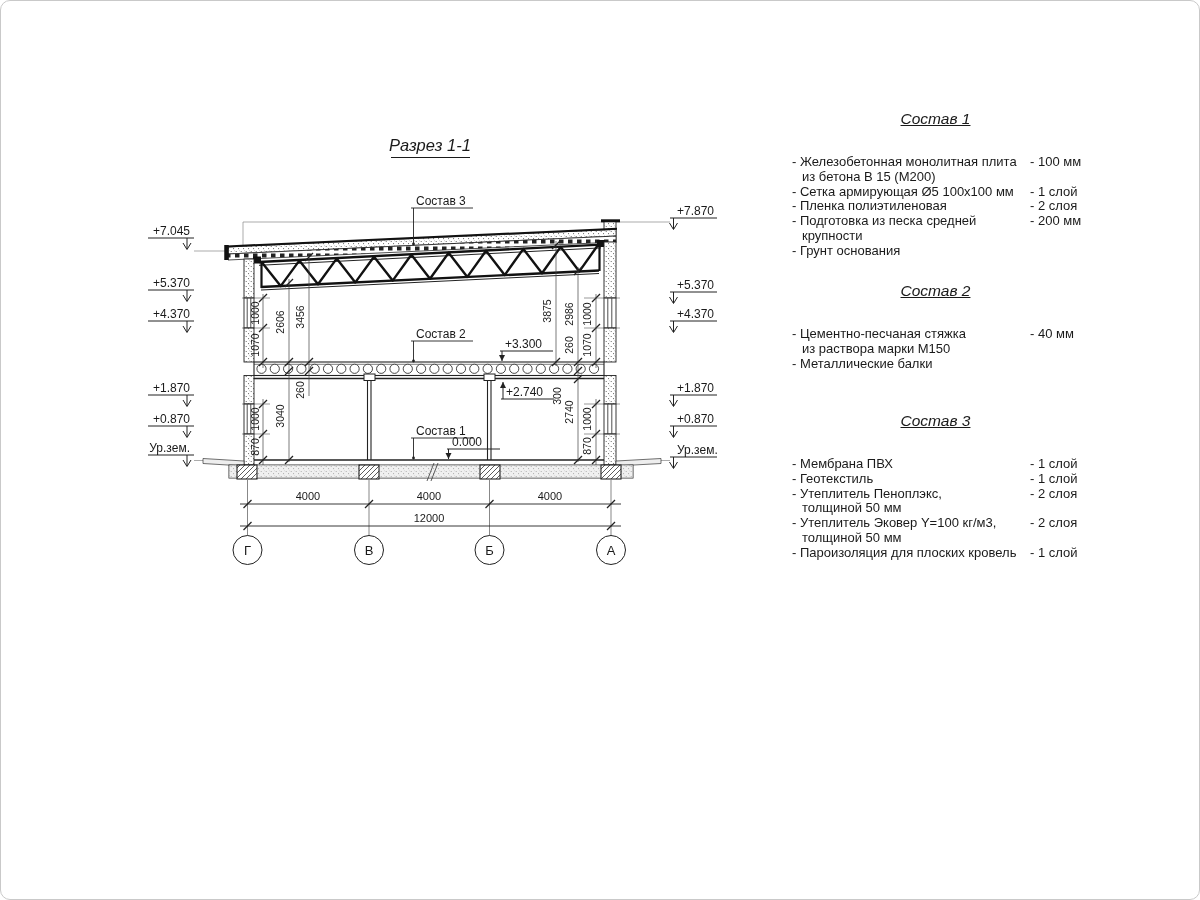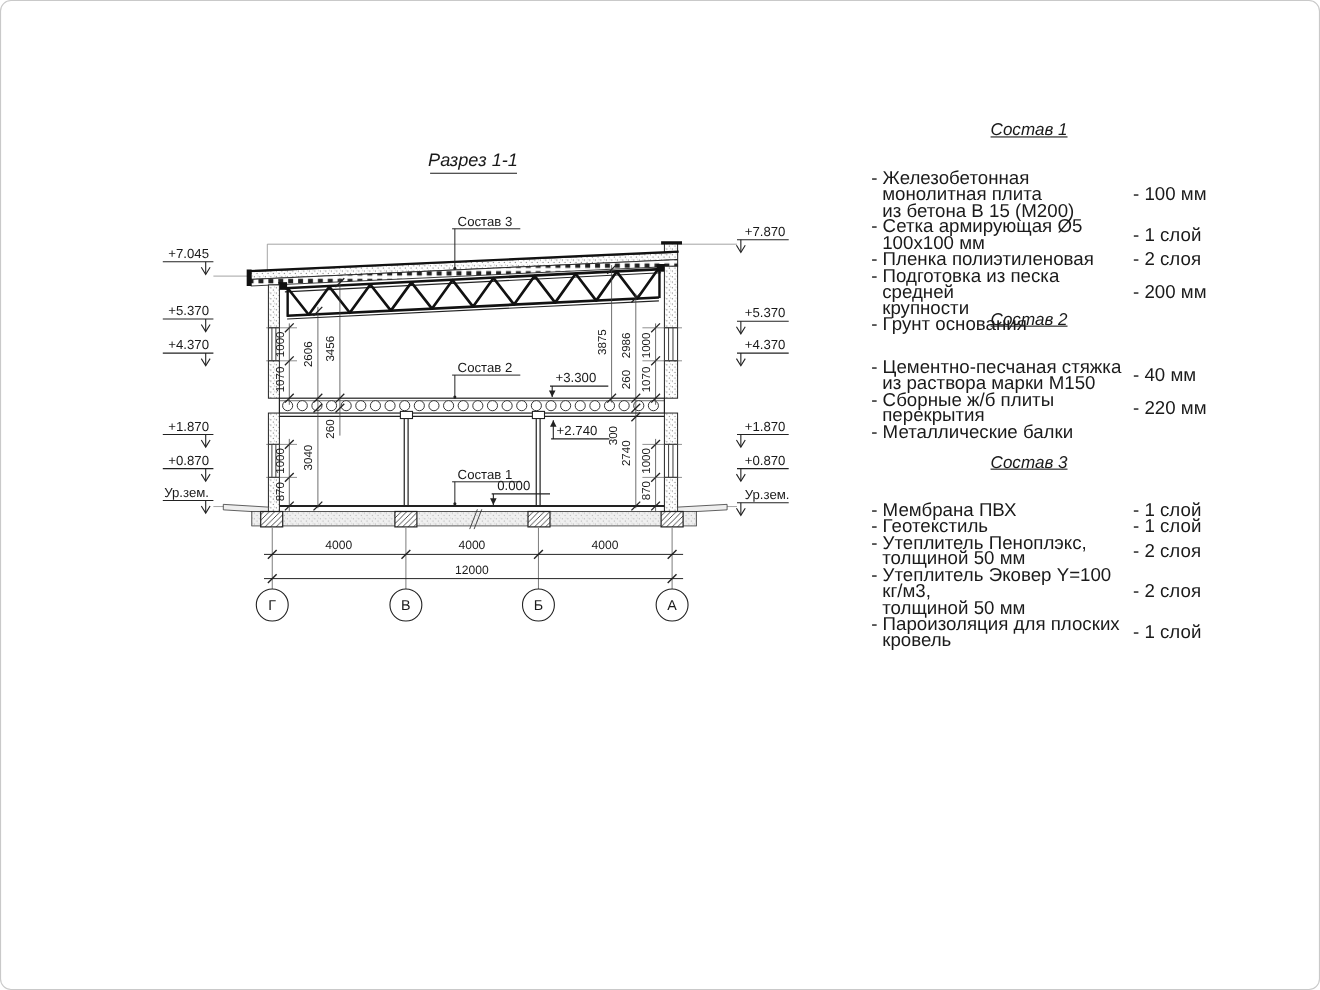--- a/index.html
+++ b/index.html
@@ -3,21 +3,21 @@
 <meta charset="utf-8">
 <style>
   html,body{margin:0;padding:0;width:1200px;height:900px;background:#fff;
     font-family:"Liberation Sans",sans-serif;color:#1a1a1a;overflow:hidden;position:relative}
   .page-frame{position:absolute;inset:0;border:1px solid #c9c9c9;border-radius:10px;pointer-events:none}
   #draw{position:absolute;left:0;top:0}
   svg text{fill:#1a1a1a}
   .comp{position:absolute;width:313px}
   .comp-title{font-size:15.5px;line-height:19px;font-style:italic;text-decoration:underline;
     text-align:center;padding-right:26px;margin-bottom:27px}
-  .row{display:flex;align-items:center;font-size:17px;line-height:14.8px}
+  .row{display:flex;align-items:flex-start;font-size:13px;line-height:14.8px}
   .nm{flex:1;white-space:pre-line;padding-left:10px;text-indent:-10px}
   .val{width:75px;flex:none}
 </style>
 </head>
 <body>
 
 <div class="page-frame"></div>
 
 <svg id="draw" width="760" height="620" viewBox="0 0 760 620">
   <defs>
@@ -348,24 +348,20 @@
 </div>
 
 <div class="comp" style="left:792px;top:281px">
   <div class="comp-title">Состав 2</div>
   <div class="row">
       <div class="nm">- Цементно-песчаная стяжка
 из раствора марки М150</div>
       <div class="val">- 40 мм</div>
     </div>
   <div class="row">
-      <div class="nm">- Сборные ж/б плиты перекрытия</div>
-      <div class="val">- 220 мм</div>
-    </div>
-  <div class="row">
       <div class="nm">- Металлические балки</div>
       <div class="val"></div>
     </div>
 </div>
 
 <div class="comp" style="left:792px;top:411px">
   <div class="comp-title">Состав 3</div>
   <div class="row">
       <div class="nm">- Мембрана ПВХ</div>
       <div class="val">- 1 слой</div>

